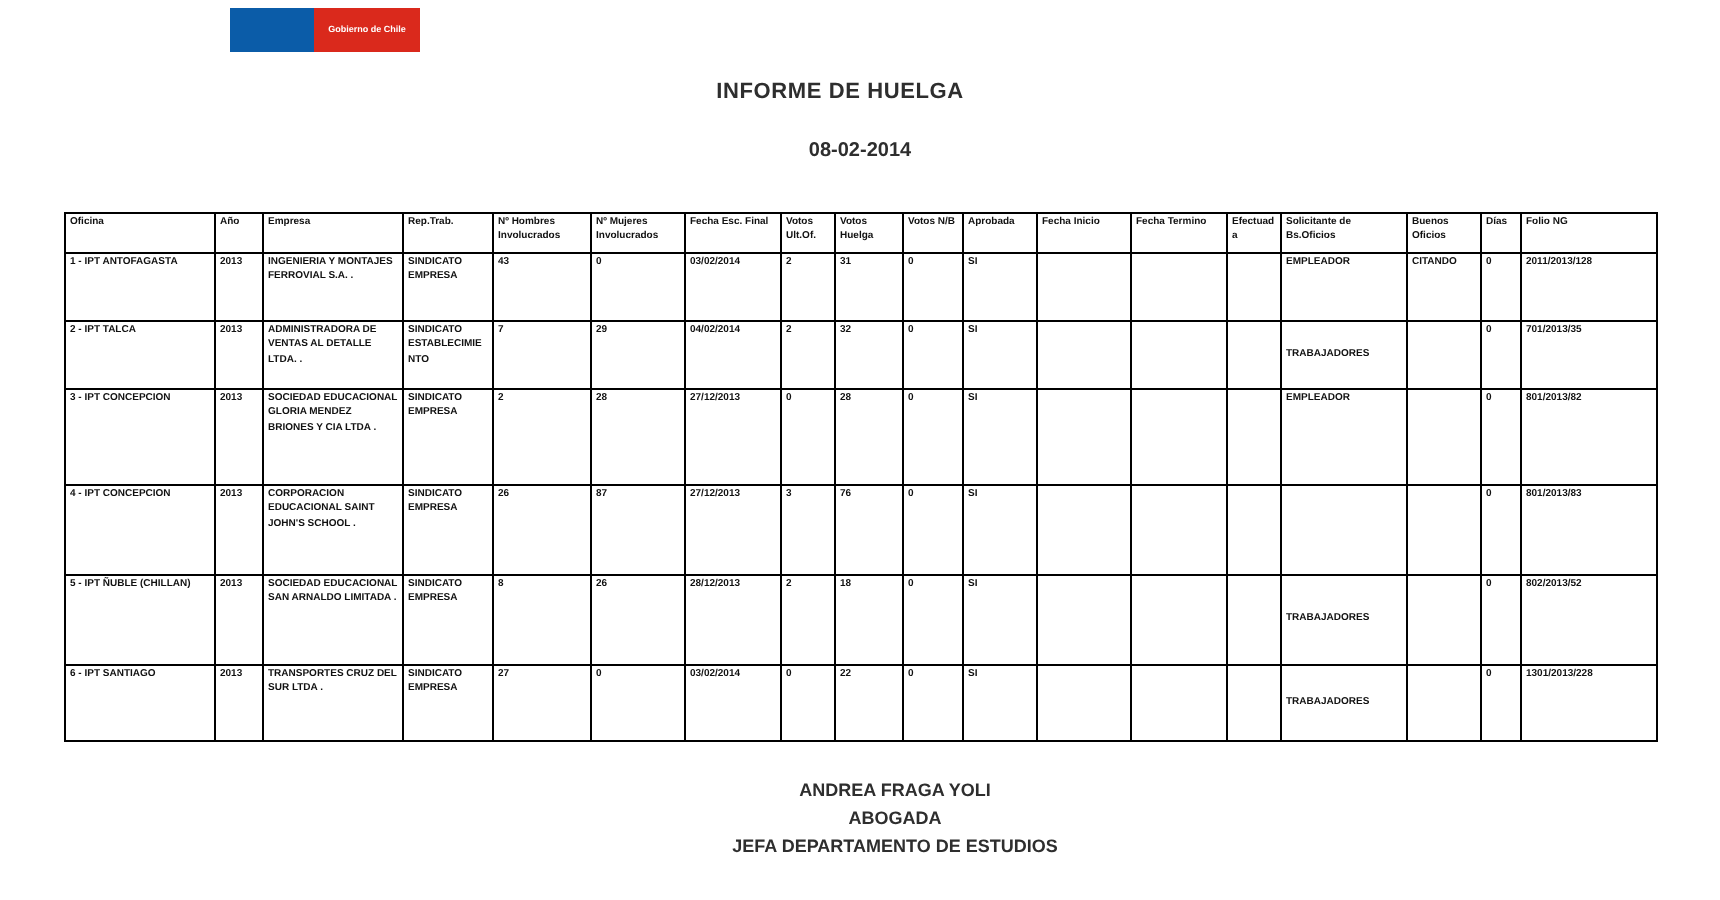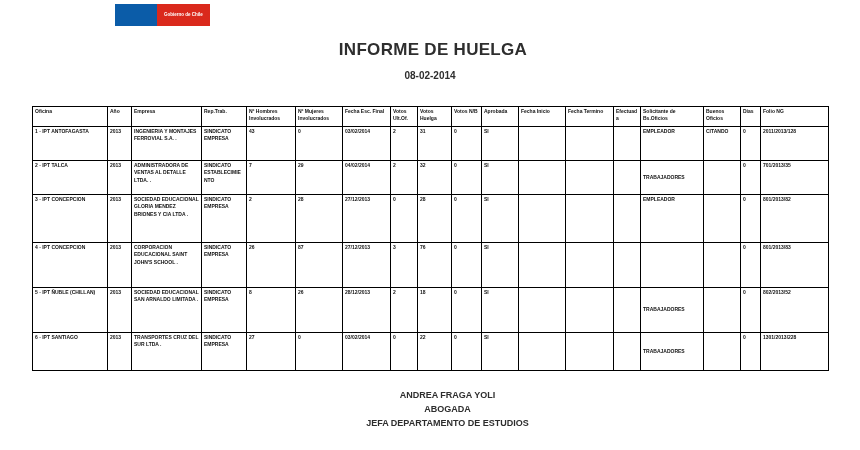--- a/index.html
+++ b/index.html
@@ -7,21 +7,21 @@
        font-family:"Liberation Sans", sans-serif;color:#1c1c1c;}
 
   
   .logo{position:absolute;left:115px;top:4px;display:flex;height:22px;}
   .logo .blue{width:42px;height:22px;}
   .logo .red{width:53px;height:22px;display:flex;align-items:center;justify-content:center;}
   .logo .red span{color:#fff;font-size:4.5px;font-weight:700;line-height:1;text-align:center;}
 
   
   .title{position:absolute;top:40px;left:0;width:840px;text-align:center;
-         font-size:17px;font-weight:700;color:#2e2e2e;letter-spacing:.3px;padding-left:13px;}
+         font-size:11px;font-weight:700;color:#2e2e2e;letter-spacing:.3px;}
   .subdate{position:absolute;top:70px;left:0;width:860px;text-align:center;
          font-size:10px;font-weight:700;color:#2e2e2e;}
 
   
   .tablewrap{position:absolute;left:32px;top:106px;width:796px;}
   table{border-collapse:collapse;table-layout:fixed;width:796px;
         font-size:5px;font-weight:700;color:#111;}
   th,td{border:1px solid #000;vertical-align:top;text-align:left;
         padding:1px 2px;overflow:hidden;word-wrap:break-word;line-height:1.45;}
   th{font-weight:700;}

